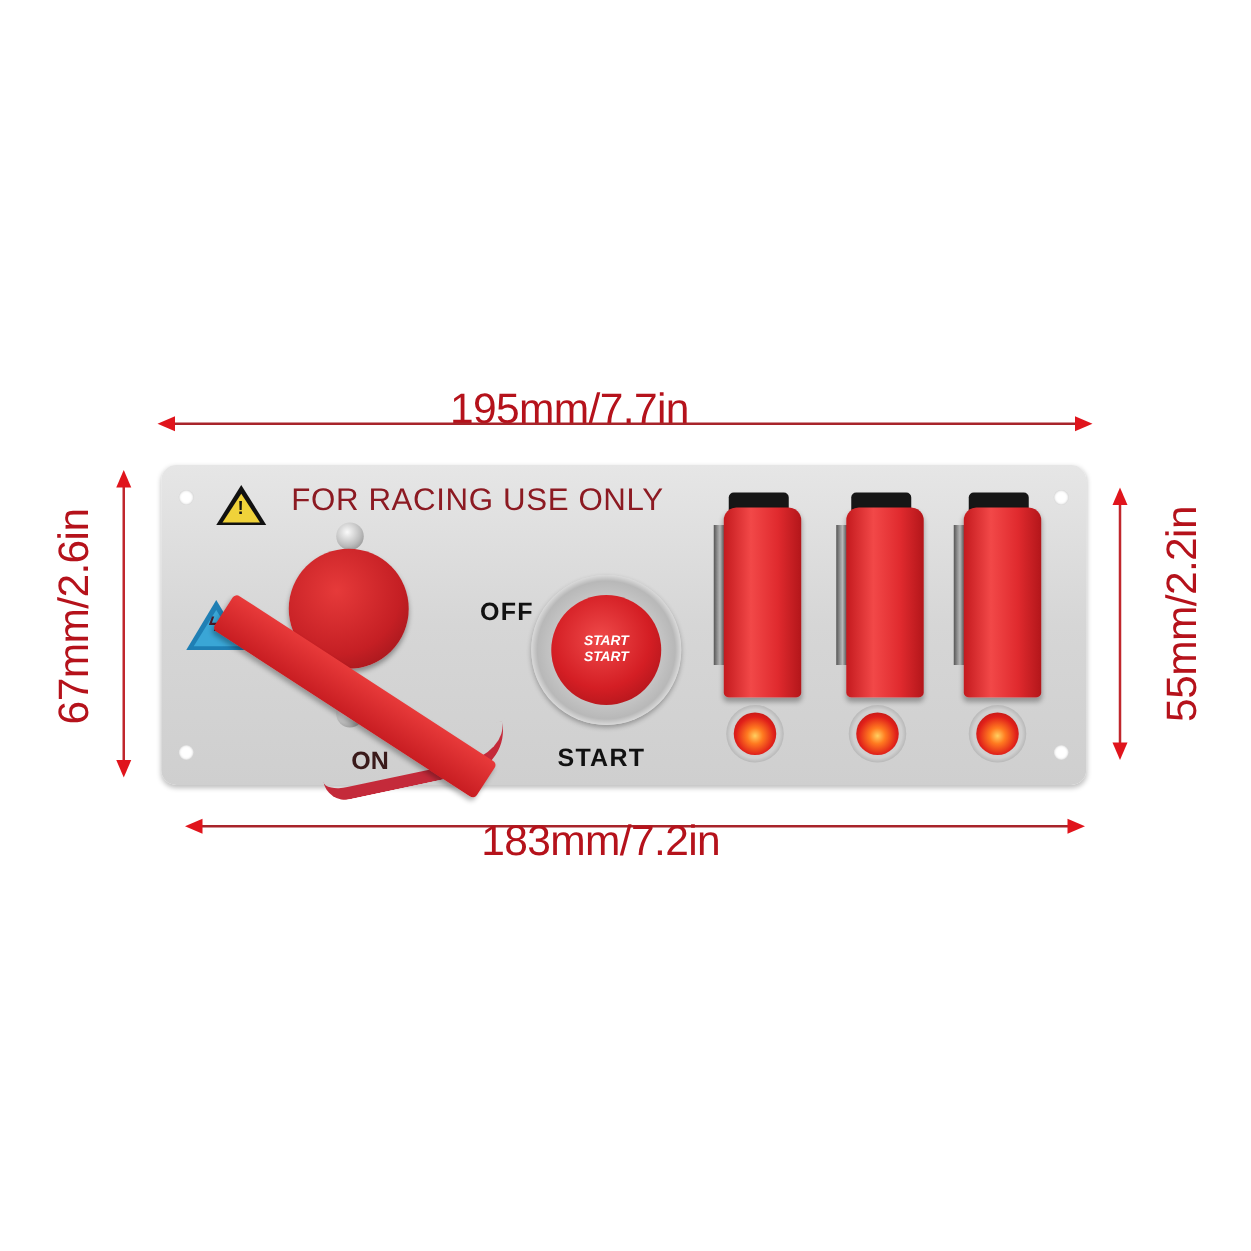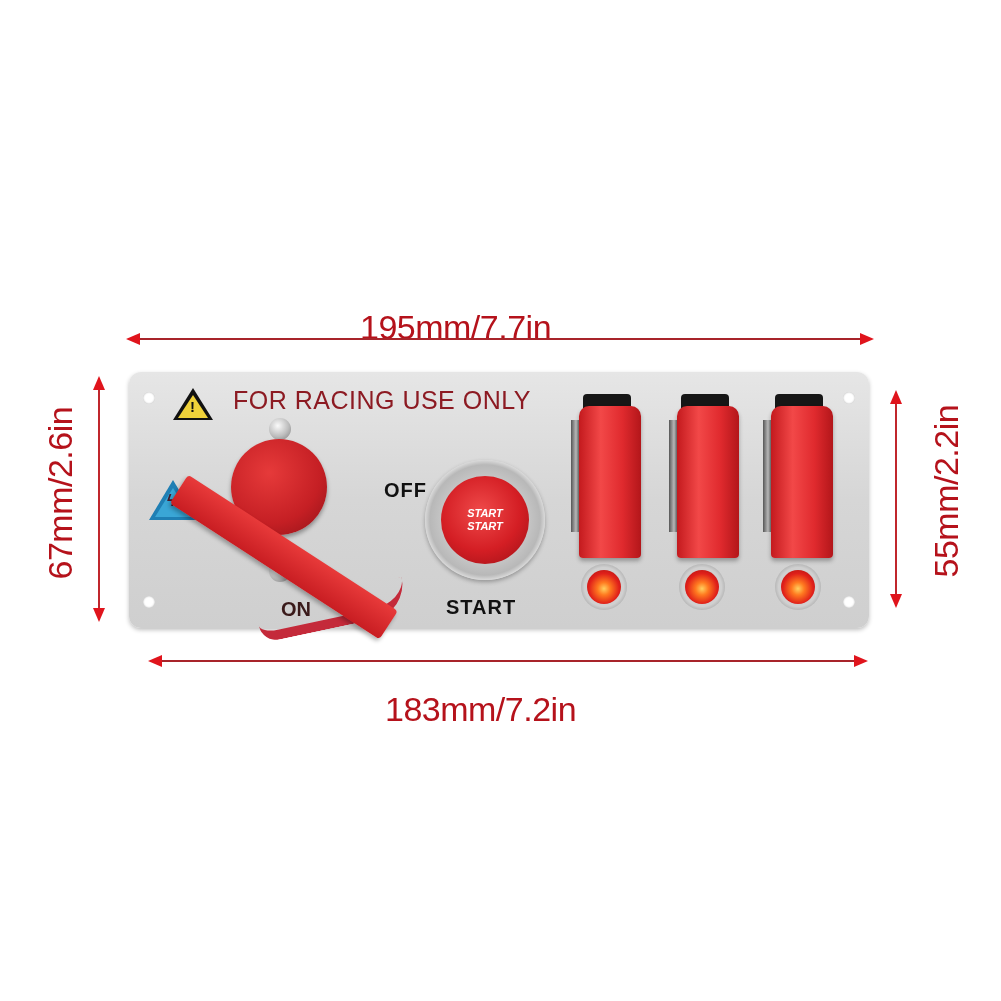--- a/index.html
+++ b/index.html
@@ -44,21 +44,21 @@
 <body>
 
 <div class="dim-text" style="left:360px;top:264px;margin-top:44px;">195mm/7.7in</div>
 <div class="hline" style="left:136px;top:338px;width:726px;"></div>
 <div class="arr-l" style="left:126px;top:333px;"></div>
 <div class="arr-r" style="left:860px;top:333px;"></div>
 
 <div class="hline" style="left:160px;top:660px;width:696px;"></div>
 <div class="arr-l" style="left:148px;top:655px;"></div>
 <div class="arr-r" style="left:854px;top:655px;"></div>
-<div class="dim-text" style="left:385px;top:690px;">183mm/7.2in</div>
+<div class="dim-text" style="left:385px;top:654px;">183mm/7.2in</div>
 
 <div class="vline" style="left:98px;top:388px;height:222px;"></div>
 <div class="arr-u" style="left:93px;top:376px;"></div>
 <div class="arr-d" style="left:93px;top:608px;"></div>
 <div class="dim-text vert" style="left:-20px;top:480px;width:160px;text-align:center;">67mm/2.6in</div>
 
 <div class="vline" style="left:895px;top:400px;height:196px;"></div>
 <div class="arr-u" style="left:890px;top:390px;"></div>
 <div class="arr-d" style="left:890px;top:594px;"></div>
 <div class="dim-text vert" style="left:866px;top:478px;width:160px;text-align:center;">55mm/2.2in</div>

